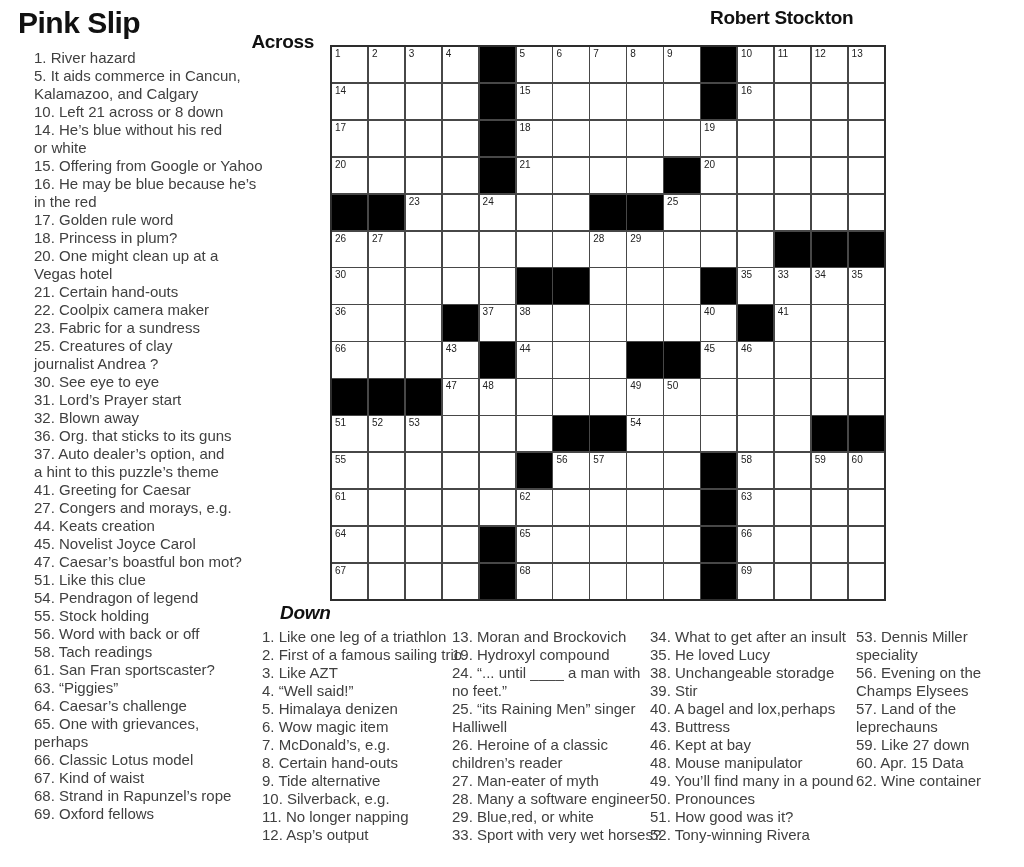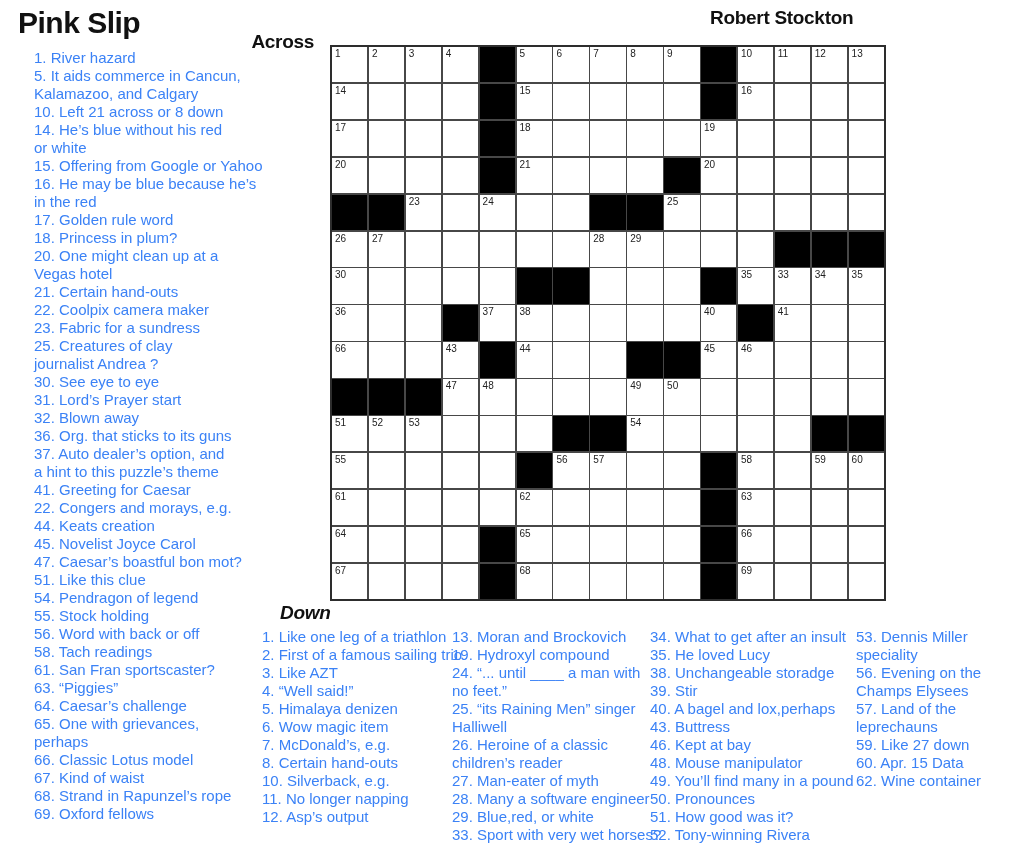--- a/index.html
+++ b/index.html
@@ -14,21 +14,21 @@
   .author{
     position:absolute;left:710px;top:7px;
     font-size:19px;font-weight:700;color:#111;letter-spacing:-0.3px;
   }
   .section-header{
     position:absolute;font-size:19px;font-weight:700;color:#111;letter-spacing:-0.3px;
   }
   #across-header{left:34px;top:31px;width:280px;text-align:right;}
   #down-header{left:280px;top:602px;font-style:italic;}
   .clue-col{
-    position:absolute;font-size:15px;line-height:18px;color:#3b82f6;white-space:nowrap;
+    position:absolute;font-size:15px;line-height:18px;color:#404040;white-space:nowrap;
   }
   #across-list{left:34px;top:49px;}
   #down-col-1{left:262px;top:628px;}
   #down-col-2{left:452px;top:628px;}
   #down-col-3{left:650px;top:628px;}
   #down-col-4{left:856px;top:628px;}
   #grid{
     position:absolute;left:330px;top:45px;width:556px;height:556px;
     display:grid;grid-template-columns:repeat(15,1fr);grid-template-rows:repeat(15,1fr);
     gap:1.5px;border:2px solid #2d2d2d;box-sizing:border-box;background:#474747;
@@ -66,21 +66,21 @@
     <div>23. Fabric for a sundress</div>
     <div>25. Creatures of clay</div>
     <div>journalist Andrea ?</div>
     <div>30. See eye to eye</div>
     <div>31. Lord’s Prayer start</div>
     <div>32. Blown away</div>
     <div>36. Org. that sticks to its guns</div>
     <div>37. Auto dealer’s option, and</div>
     <div>a hint to this puzzle’s theme</div>
     <div>41. Greeting for Caesar</div>
-    <div>22. Congers and morays, e.g.</div>
+    <div>27. Congers and morays, e.g.</div>
     <div>44. Keats creation</div>
     <div>45. Novelist Joyce Carol</div>
     <div>47. Caesar’s boastful bon mot?</div>
     <div>51. Like this clue</div>
     <div>54. Pendragon of legend</div>
     <div>55. Stock holding</div>
     <div>56. Word with back or off</div>
     <div>58. Tach readings</div>
     <div>61. San Fran sportscaster?</div>
     <div>63. “Piggies”</div>
@@ -458,20 +458,21 @@
 <div class="section-header" id="down-header">Down</div>
 <div class="clue-col" id="down-col-1">
     <div>1. Like one leg of a triathlon</div>
     <div>2. First of a famous sailing trio</div>
     <div>3. Like AZT</div>
     <div>4. “Well said!”</div>
     <div>5. Himalaya denizen</div>
     <div>6. Wow magic item</div>
     <div>7. McDonald’s, e.g.</div>
     <div>8. Certain hand-outs</div>
+    <div>9. Tide alternative</div>
     <div>10. Silverback, e.g.</div>
     <div>11. No longer napping</div>
     <div>12. Asp’s output</div>
   </div>
 <div class="clue-col" id="down-col-2">
     <div>13. Moran and Brockovich</div>
     <div>19. Hydroxyl compound</div>
     <div>24. “... until ____ a man with</div>
     <div>no feet.”</div>
     <div>25. “its Raining Men” singer</div>

